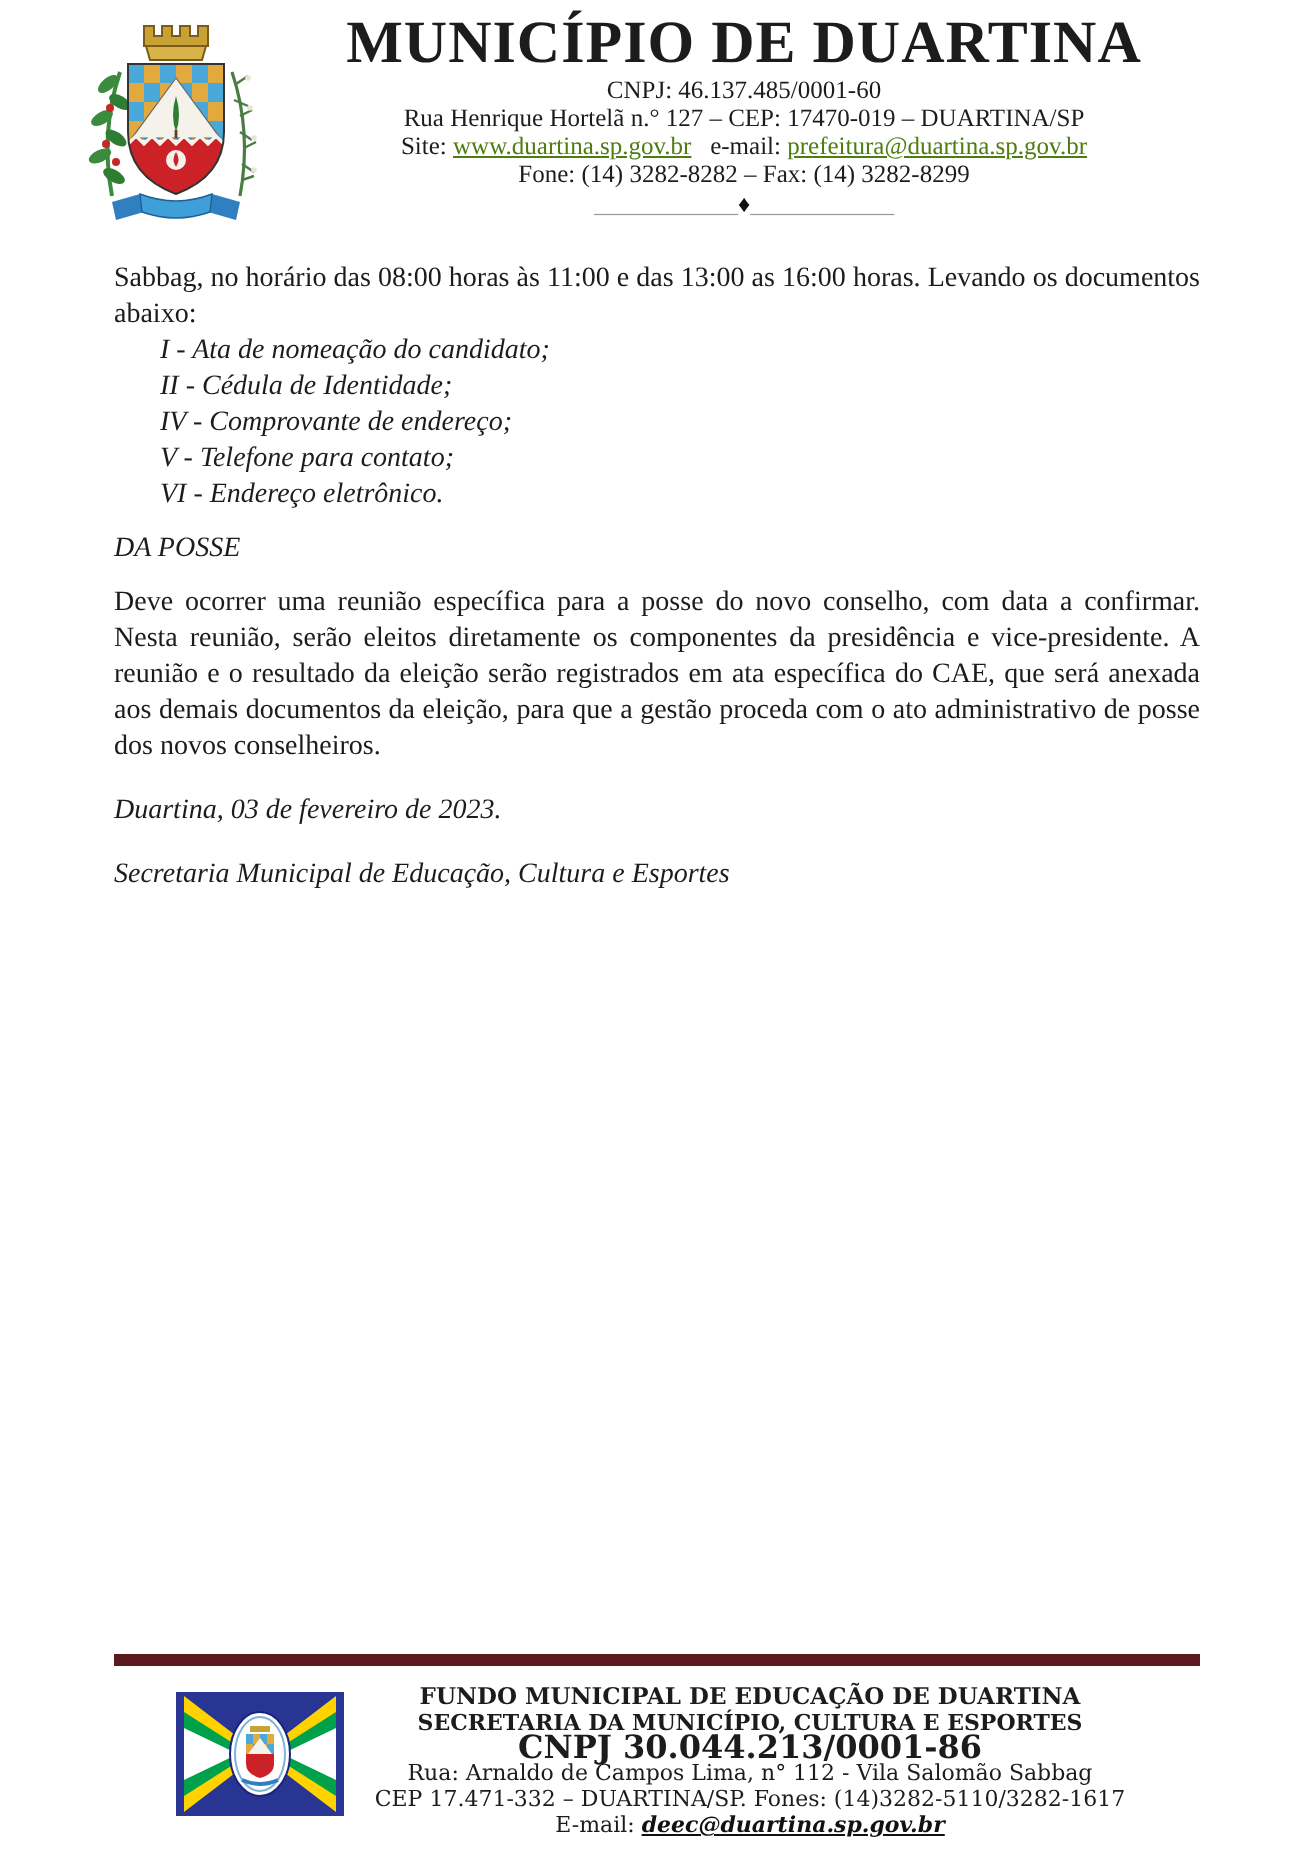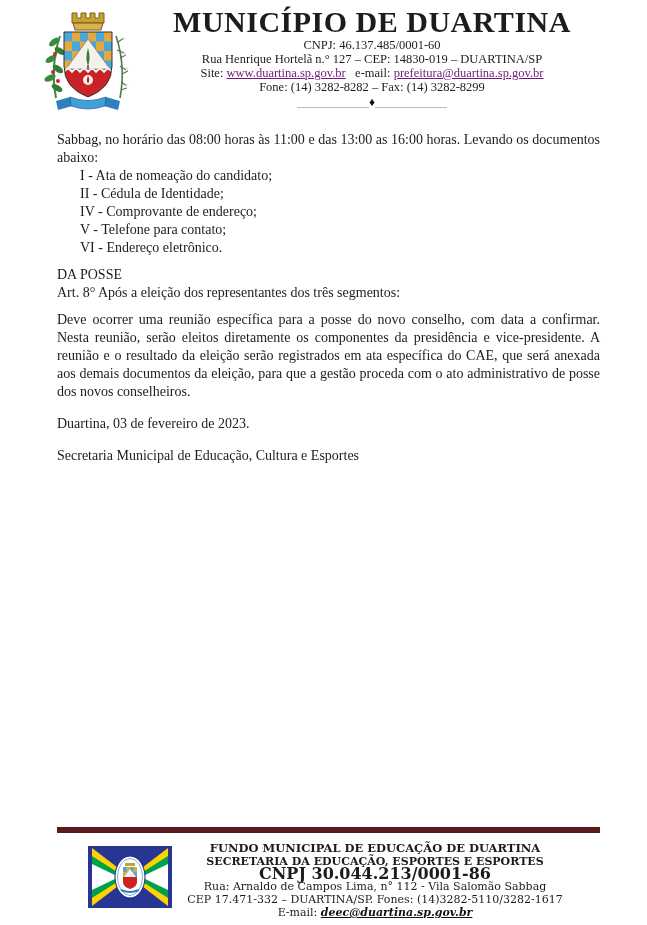--- a/index.html
+++ b/index.html
@@ -18,34 +18,34 @@
   .coat-of-arms { position: absolute; left: 44px; top: 6px; width: 88px; height: 110px; }
   .header-text {
     position: absolute; left: 138px; top: 6px; width: 468px;
     text-align: center;
   }
   .doc-title {
     font-size: 30px; font-weight: bold; letter-spacing: 0.5px;
     line-height: 32px; white-space: nowrap;
   }
   .header-line { font-size: 12.5px; line-height: 14px; }
-  .header-link { color: #701a75; text-decoration: underline; cursor: pointer; }
+  .header-link { color: #4d7c0f; text-decoration: underline; cursor: pointer; }
   .divider { font-size: 12px; line-height: 12px; color: #999; margin-top: 2px; }
   .divider .diamond { color: #111; }
 
   
   .doc-body {
     position: absolute; left: 57px; top: 131px; width: 543px;
     font-size: 14px; line-height: 18px;
   }
   .para { text-align: justify; margin: 0; }
   .doc-list { list-style: none; margin: 0; padding: 0 0 0 23px; }
   .gap { height: 9px; }
   .gap-lg { height: 14px; }
-  .line { margin: 0; }
+  .line { margin: 0; font-style: italic; }
 
   
   .footer-bar {
     position: absolute; left: 57px; top: 827px; width: 543px; height: 6px;
     background: #5c1a1e;
   }
   .flag { position: absolute; left: 88px; top: 846px; width: 84px; height: 62px; }
   .footer-text {
     position: absolute; left: 150px; top: 841px; width: 450px;
     text-align: center; font-family: "DejaVu Serif", serif;
@@ -132,21 +132,21 @@
     <g>
       <path d="M12 95 L26 91 L28 100 L14 104 Z" fill="#2f7fc1"></path>
       <path d="M76 95 L62 91 L60 100 L74 104 Z" fill="#2f7fc1"></path>
       <path d="M26 91 Q44 98 62 91 L61 100 Q44 106 27 100 Z" fill="#3f9fd8" stroke="#1f5f96" stroke-width="0.7"></path>
     </g>
   </svg>
 
   <div class="header-text">
     <div class="doc-title">MUNICÍPIO DE DUARTINA</div>
     <div class="header-line">CNPJ: 46.137.485/0001-60</div>
-    <div class="header-line">Rua Henrique Hortelã n.° 127 – CEP: 14830-019 – DUARTINA/SP</div>
+    <div class="header-line">Rua Henrique Hortelã n.° 127 – CEP: 17470-019 – DUARTINA/SP</div>
     <div class="header-line">
       <span>Site:</span>
       <span class="header-link">www.duartina.sp.gov.br</span>
       <span>&nbsp;</span>
       <span>e-mail:</span>
       <span class="header-link">prefeitura@duartina.sp.gov.br</span>
     </div>
     <div class="header-line">Fone: (14) 3282-8282 – Fax: (14) 3282-8299</div>
     <div class="divider"><span>____________</span><span class="diamond">♦</span><span>____________</span></div>
   </div>
@@ -155,21 +155,20 @@
     <p class="para">Sabbag, no horário das 08:00 horas às 11:00 e das 13:00 as 16:00 horas. Levando os documentos abaixo:</p>
     <ul class="doc-list">
       <li class="line">I - Ata de nomeação do candidato;</li>
       <li class="line">II - Cédula de Identidade;</li>
       <li class="line">IV - Comprovante de endereço;</li>
       <li class="line">V - Telefone para contato;</li>
       <li class="line">VI - Endereço eletrônico.</li>
     </ul>
     <div class="gap"></div>
     <p class="line">DA POSSE</p>
-    <p class="line">Art. 8° Após a eleição dos representantes dos três segmentos:</p>
     <div class="gap"></div>
     <p class="para">Deve ocorrer uma reunião específica para a posse do novo conselho, com data a confirmar. Nesta reunião, serão eleitos diretamente os componentes da presidência e vice-presidente. A reunião e o resultado da eleição serão registrados em ata específica do CAE, que será anexada aos demais documentos da eleição, para que a gestão proceda com o ato administrativo de posse dos novos conselheiros.</p>
     <div class="gap-lg"></div>
     <p class="line">Duartina, 03 de fevereiro de 2023.</p>
     <div class="gap-lg"></div>
     <p class="line">Secretaria Municipal de Educação, Cultura e Esportes</p>
   </div>
 
   <div class="footer-bar"></div>
 
@@ -196,21 +195,21 @@
         <rect x="42" y="26" width="3.5" height="5" fill="#e2a93e"></rect>
         <polygon points="42,23 36,31 48,31" fill="#f4f2ea"></polygon>
         <path d="M35 31 H49 V36 Q49 41 42 43 Q35 41 35 36 Z" fill="#cc2127"></path>
       </g>
       <path d="M33 44 Q42 48 51 44" fill="none" stroke="#2f7fc1" stroke-width="2"></path>
     </g>
   </svg>
 
   <div class="footer-text">
     <div class="f1">FUNDO MUNICIPAL DE EDUCAÇÃO DE DUARTINA</div>
-    <div class="f2">SECRETARIA DA EDUCAÇÃO, ESPORTES E ESPORTES</div>
+    <div class="f2">SECRETARIA DA MUNICÍPIO, CULTURA E ESPORTES</div>
     <div class="f3">CNPJ 30.044.213/0001-86</div>
     <div class="f4">Rua: Arnaldo de Campos Lima, n° 112 - Vila Salomão Sabbag</div>
     <div class="f4">CEP 17.471-332 – DUARTINA/SP.  Fones: (14)3282-5110/3282-1617</div>
     <div class="f4">
       <span>E-mail:</span>
       <span class="footer-email">deec@duartina.sp.gov.br</span>
     </div>
   </div>
 
 </div>

